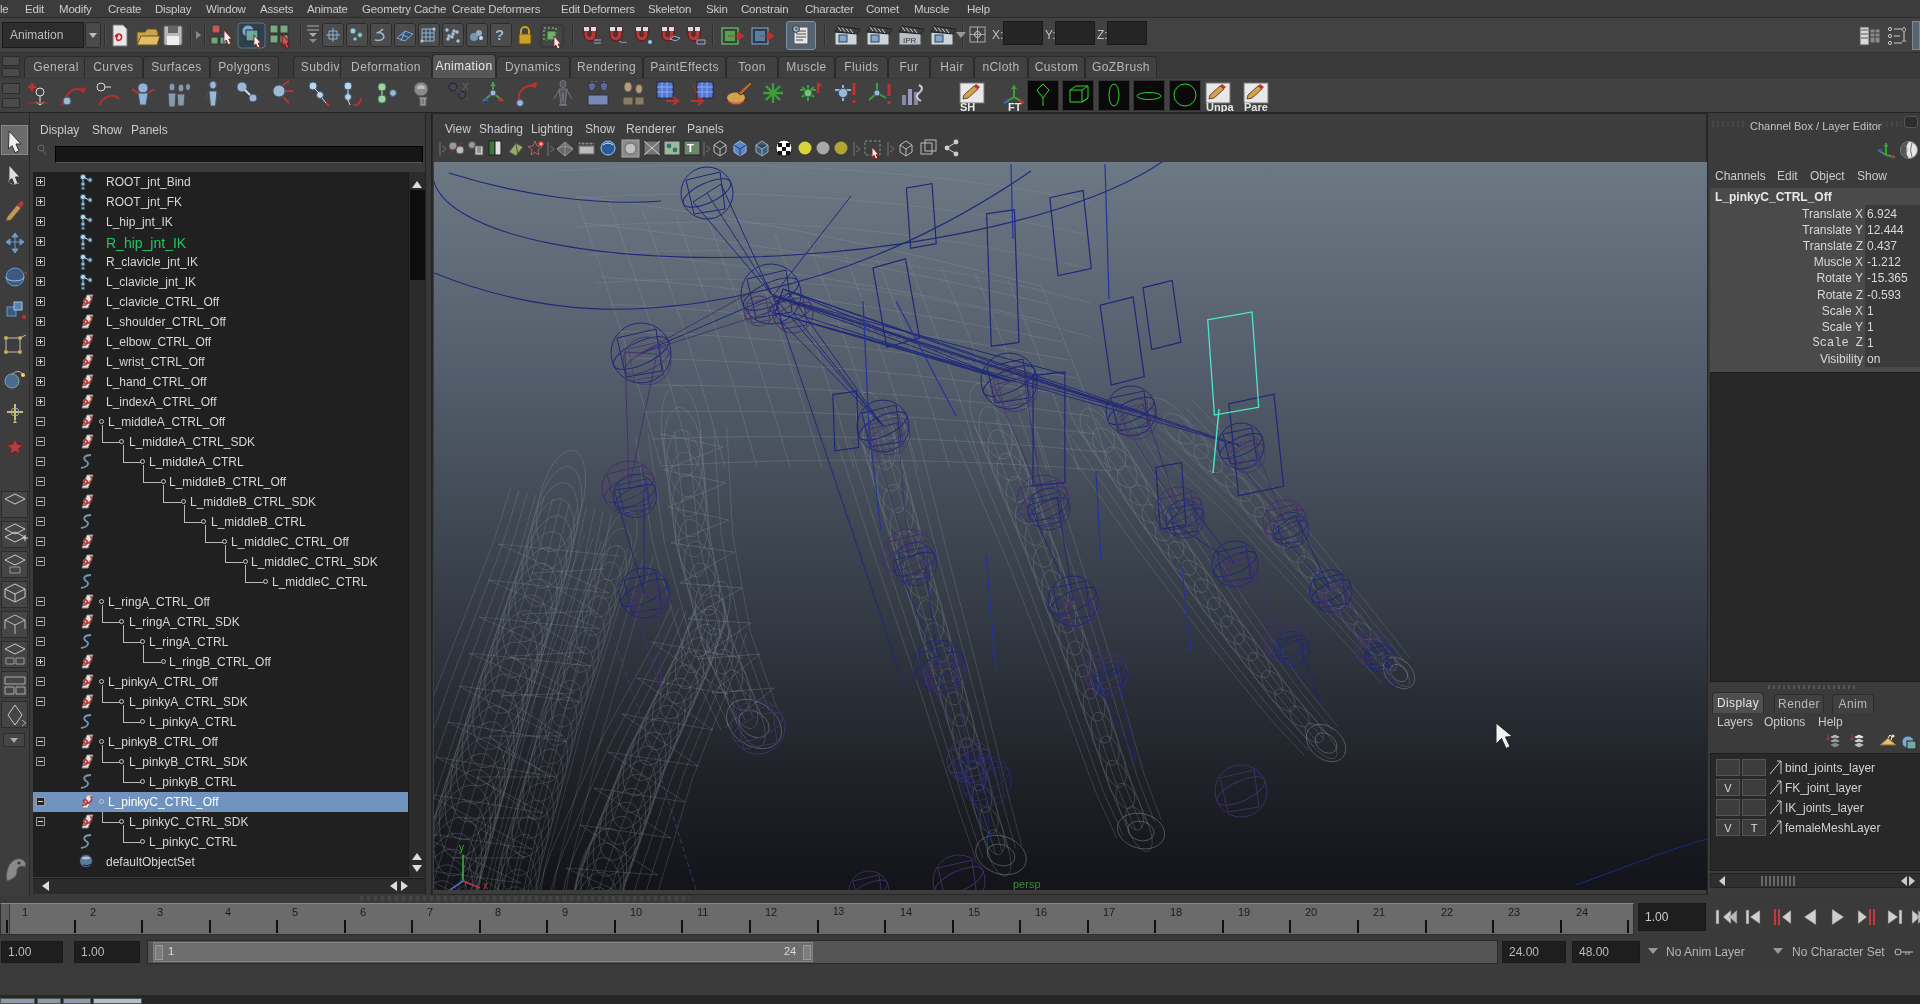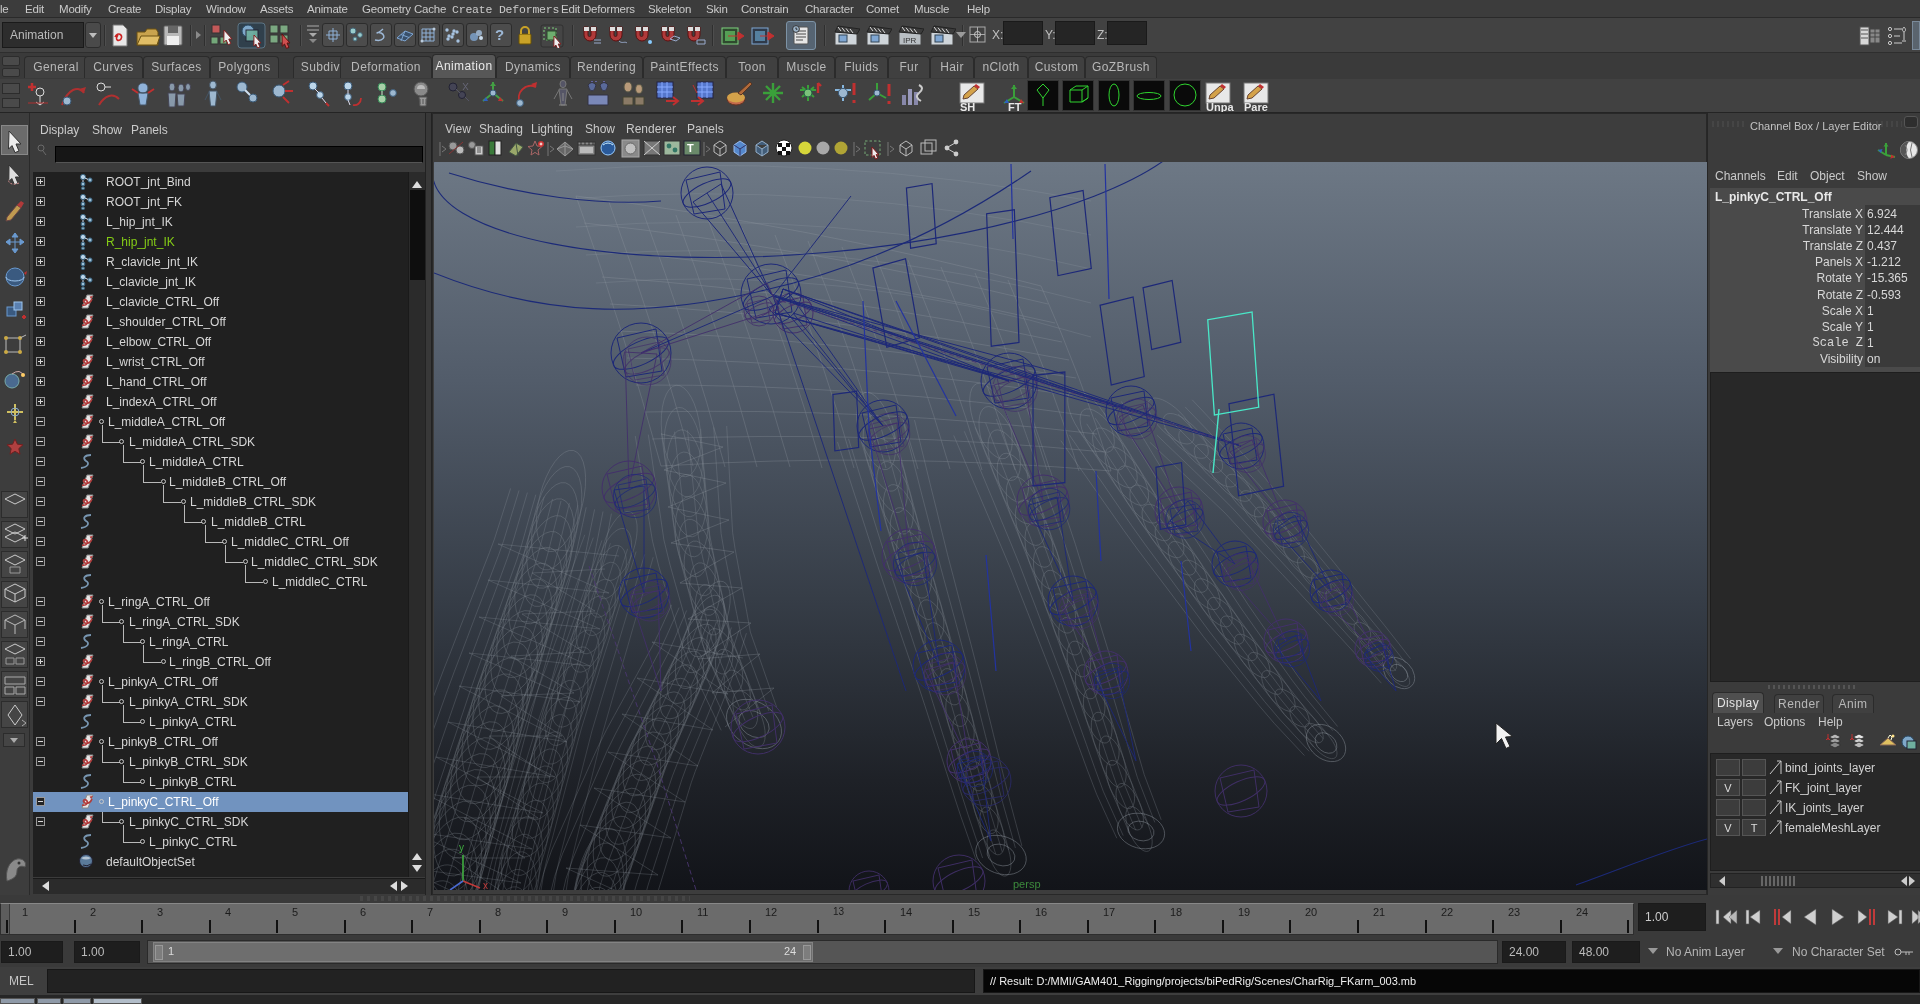--- a/index.html
+++ b/index.html
@@ -23,21 +23,21 @@
 <div class="abs" style="left:0;top:0;width:1920px;height:18px;background:#3c3c3c;border-bottom:1px solid #2a2a2a;">
       <span class="mi" style="left:0px;">le</span>
       <span class="mi" style="left:25px;">Edit</span>
       <span class="mi" style="left:59px;">Modify</span>
       <span class="mi" style="left:108px;">Create</span>
       <span class="mi" style="left:155px;">Display</span>
       <span class="mi" style="left:206px;">Window</span>
       <span class="mi" style="left:260px;">Assets</span>
       <span class="mi" style="left:307px;">Animate</span>
       <span class="mi" style="left:362px;">Geometry Cache</span>
-      <span class="mi" style="left:452px;font-family:Liberation Mono, monospace;">Create Deformers</span>
+      <span class="mi" style="left:452px;">Create Deformers</span>
       <span class="mi" style="left:561px;">Edit Deformers</span>
       <span class="mi" style="left:648px;">Skeleton</span>
       <span class="mi" style="left:706px;">Skin</span>
       <span class="mi" style="left:741px;">Constrain</span>
       <span class="mi" style="left:805px;">Character</span>
       <span class="mi" style="left:866px;">Comet</span>
       <span class="mi" style="left:914px;">Muscle</span>
       <span class="mi" style="left:967px;">Help</span>
     </div>
     <div class="abs" style="left:0;top:18px;width:1920px;height:35px;background:#424242;border-bottom:1px solid #2e2e2e;">
@@ -624,21 +624,21 @@
             <i style="position:absolute;left:1px;top:3px;width:5px;height:1px;background:#d8d8d8"></i>
             <i style="position:absolute;left:3px;top:1px;width:1px;height:5px;background:#d8d8d8"></i>
           </div>
           <div class="abs" style="left:45px;top:61px;"><svg width="17" height="17" viewBox="0 0 17 17">
               <circle cx="5" cy="4" r="2.6" fill="#bcd6ea" stroke="#37627f"></circle>
               <circle cx="12" cy="7" r="2.1" fill="#9dc2da" stroke="#37627f"></circle>
               <circle cx="5" cy="11" r="1.9" fill="#9dc2da" stroke="#37627f"></circle>
               <circle cx="5" cy="15.3" r="1.5" fill="#8ab" stroke="#37627f"></circle>
               <path d="M7 5 l3 1.4 M5 7 v2" stroke="#cde"></path>
             </svg></div>
-          <div class="abs" style="left:73px;top:63px;font-size:12px;color:#84cc16;white-space:nowrap;">R_hip_jnt_IK</div>
+          <div class="abs" style="left:73px;top:63px;font-size:14px;color:#22c55e;white-space:nowrap;">R_hip_jnt_IK</div>
           <div class="ebox" style="top:85px;">
             <i style="position:absolute;left:1px;top:3px;width:5px;height:1px;background:#d8d8d8"></i>
             <i style="position:absolute;left:3px;top:1px;width:1px;height:5px;background:#d8d8d8"></i>
           </div>
           <div class="abs" style="left:45px;top:81px;"><svg width="17" height="17" viewBox="0 0 17 17">
               <circle cx="5" cy="4" r="2.6" fill="#bcd6ea" stroke="#37627f"></circle>
               <circle cx="12" cy="7" r="2.1" fill="#9dc2da" stroke="#37627f"></circle>
               <circle cx="5" cy="11" r="1.9" fill="#9dc2da" stroke="#37627f"></circle>
               <circle cx="5" cy="15.3" r="1.5" fill="#8ab" stroke="#37627f"></circle>
               <path d="M7 5 l3 1.4 M5 7 v2" stroke="#cde"></path>
@@ -1799,21 +1799,21 @@
         <span style="position:absolute;left:149px;top:56px;font-size:12px;color:#cacaca;">Show</span>
         <div class="abs" style="left:2px;top:75px;width:211px;height:184px;background:#4a4a4a;">
           <div class="abs" style="left:155px;top:17px;width:56px;height:162px;background:#3a3a3a;"></div>
           <span style="position:absolute;left:5px;top:2px;font-size:12px;font-weight:bold;color:#e8e8e8;">L_pinkyC_CTRL_Off</span>
           <div class="chrow" style="top:19px;text-align:right;">Translate X</div>
           <div class="chval" style="top:19px;">6.924</div>
           <div class="chrow" style="top:35px;">Translate Y</div>
           <div class="chval" style="top:35px;">12.444</div>
           <div class="chrow" style="top:51px;">Translate Z</div>
           <div class="chval" style="top:51px;">0.437</div>
-          <div class="chrow" style="top:67px;">Panels X</div>
+          <div class="chrow" style="top:67px;">Muscle X</div>
           <div class="chval" style="top:67px;">-1.212</div>
           <div class="chrow" style="top:83px;">Rotate Y</div>
           <div class="chval" style="top:83px;">-15.365</div>
           <div class="chrow" style="top:100px;">Rotate Z</div>
           <div class="chval" style="top:100px;">-0.593</div>
           <div class="chrow" style="top:116px;">Scale X</div>
           <div class="chval" style="top:116px;">1</div>
           <div class="chrow" style="top:132px;">Scale Y</div>
           <div class="chval" style="top:132px;">1</div>
           <div class="chrow" style="top:148px;font-family:Liberation Mono, monospace;">Scale Z</div>
@@ -2009,24 +2009,18 @@
       <div class="fld" style="left:1572px;top:3px;width:68px;height:22px;background:#1e1e1e;font-size:12px;line-height:20px;padding-left:6px;">48.00</div>
       <div class="abs" style="left:1648px;top:10px;width:0;height:0;border:5px solid transparent;border-top:6px solid #999;"></div>
       <div class="abs" style="left:1666px;top:7px;font-size:12px;color:#b5b5b5;">No Anim Layer</div>
       <div class="abs" style="left:1773px;top:10px;width:0;height:0;border:5px solid transparent;border-top:6px solid #999;"></div>
       <div class="abs" style="left:1792px;top:7px;font-size:12px;color:#b5b5b5;">No Character Set</div>
       <svg class="abs" style="left:1893px;top:7px;" width="22" height="14" viewBox="0 0 22 14">
         <circle cx="5" cy="7" r="3" fill="none" stroke="#bbb"></circle>
         <path d="M8 7 h12 m-4 0 v3 m-3 -3 v3" stroke="#bbb"></path>
       </svg>
     </div>
-    <div class="abs" style="left:0;top:967px;width:1920px;height:28px;background:#3e3e3e;">
-      <div class="abs" style="left:9px;top:7px;font-size:12px;color:#c6c6c6;">MEL</div>
-      <div class="abs" style="left:47px;top:2px;width:928px;height:24px;background:#222;border:1px solid #171717;"></div>
-      <div class="abs" style="left:983px;top:2px;width:937px;height:24px;background:#060606;border:1px solid #171717;"></div>
-      <div class="abs" style="left:990px;top:8px;font-size:11px;color:#efefef;">// Result: D:/MMI/GAM401_Rigging/projects/biPedRig/Scenes/CharRig_FKarm_003.mb</div>
-    </div>
     <div class="abs" style="left:0;top:995px;width:1920px;height:9px;background:#262626;">
       <div class="abs" style="left:0px;top:3px;width:35px;height:6px;background:#8f9aa8;border:1px solid #555;"></div>
       <div class="abs" style="left:37px;top:3px;width:24px;height:6px;background:#8f9aa8;border:1px solid #555;"></div>
       <div class="abs" style="left:63px;top:3px;width:28px;height:6px;background:#8f9aa8;border:1px solid #555;"></div>
       <div class="abs" style="left:93px;top:3px;width:49px;height:6px;background:#b2bdc9;border:1px solid #555;"></div>
     </div>
   </div>
 </body></html>

